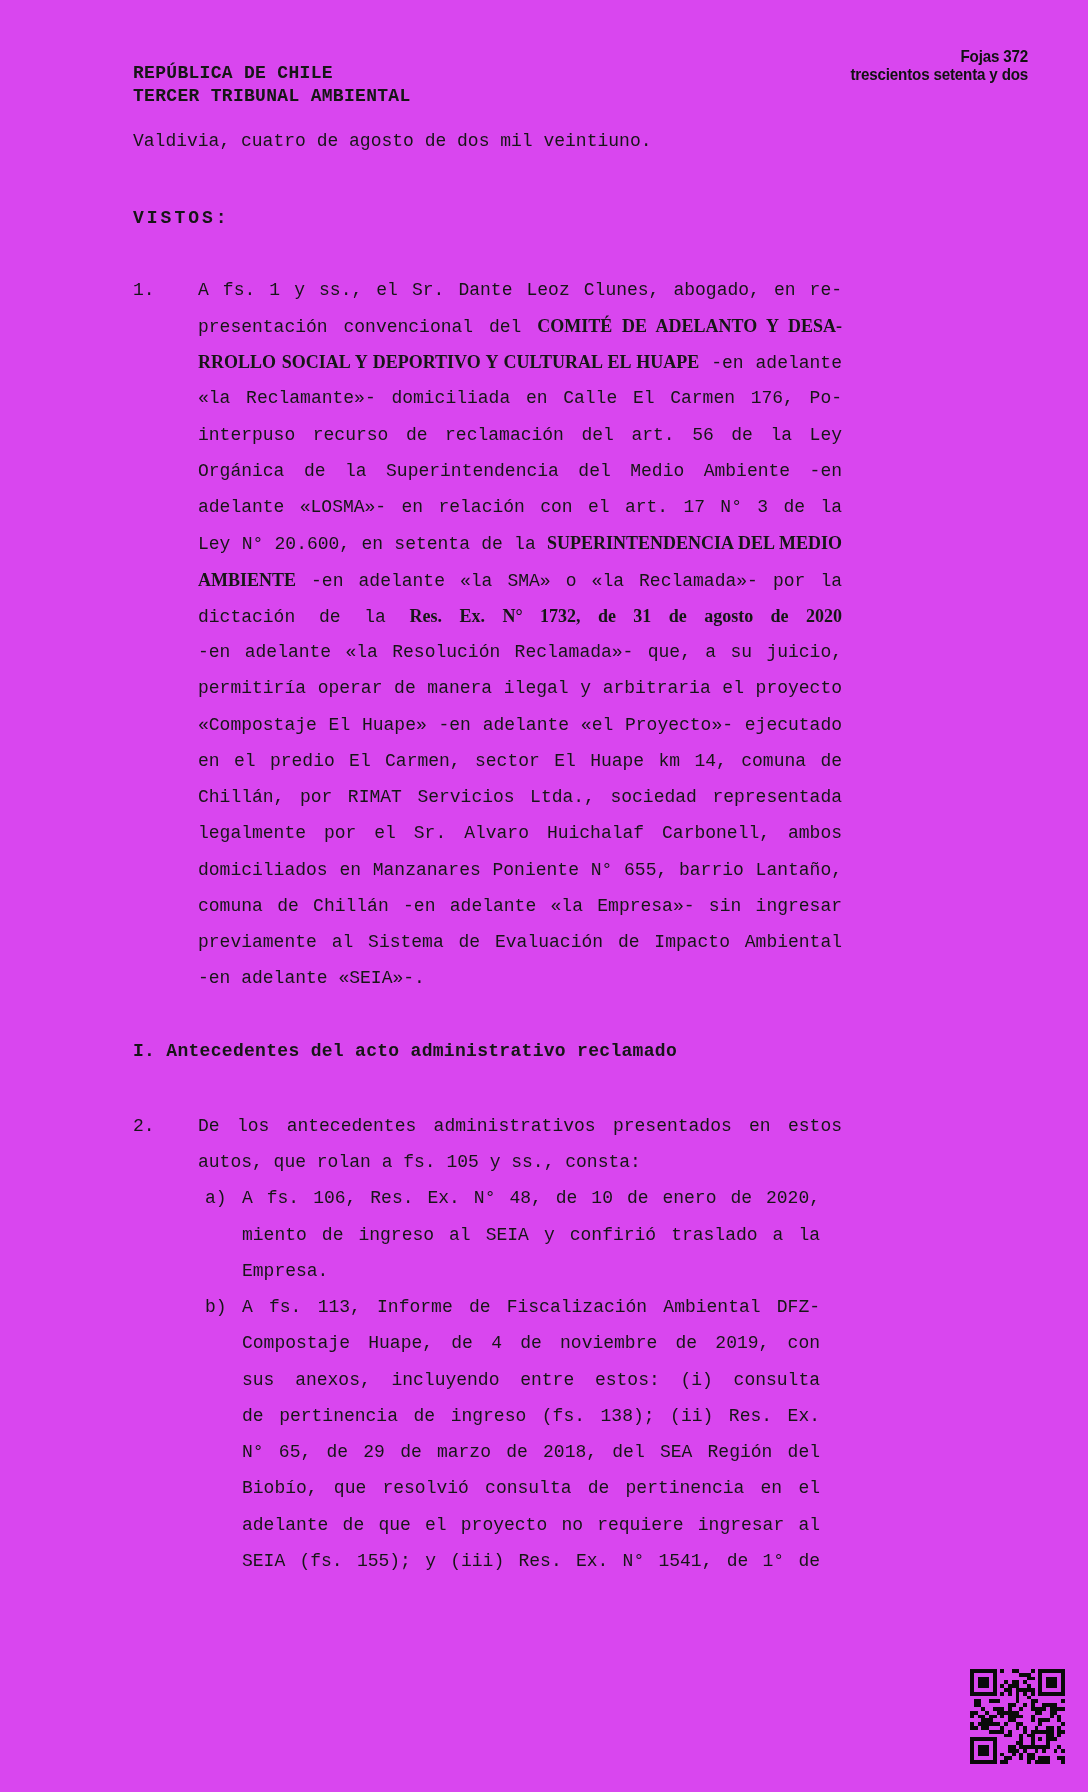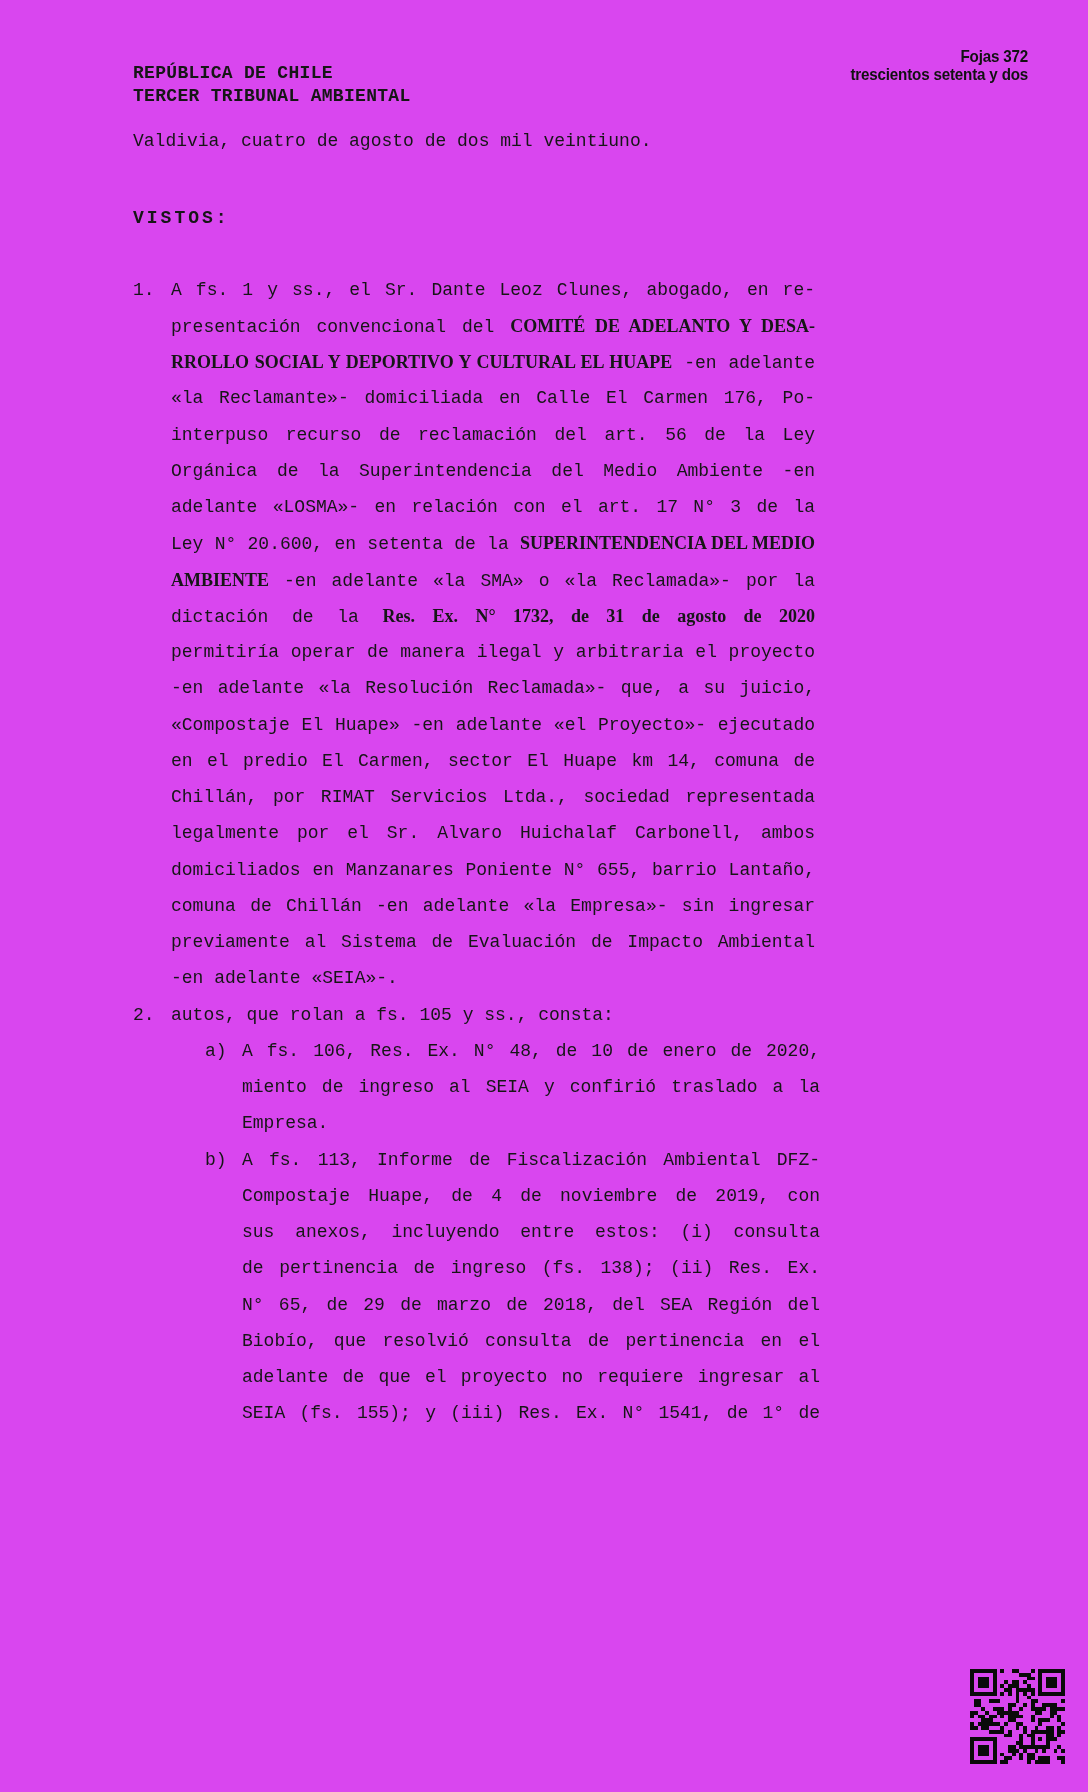--- a/index.html
+++ b/index.html
@@ -26,21 +26,21 @@
   .dateline{margin-top:15px;height:36.25px;line-height:36.25px;}
   .vistos{margin-top:41px;height:36.25px;line-height:36.25px;font-weight:700;letter-spacing:3px;}
   .block:first-child{margin-top:35px;}
   .block.heading{
     margin-top:36px;margin-bottom:39px;
     height:36.25px;line-height:36.25px;
     font-weight:700;letter-spacing:0.3px;
   }
   .item{position:relative;}
   .item .marker{position:absolute;left:0;top:0;line-height:36.25px;}
-  .lvl1 .lines{margin-left:38px;width:644px;}
+  .lvl1 .lines{margin-left:65px;width:644px;}
   .lvl2 .marker{left:72px;}
   .lvl2 .lines{margin-left:109px;width:578px;}
   .line{height:36.25px;line-height:36.25px;overflow:hidden;}
   .line.j{text-align:justify;text-align-last:justify;}
   .line.j::after{content:"";display:inline-block;width:100%;height:0;line-height:0;font-size:0;}
   .b{font-weight:700;font-family:Liberation Serif, serif;}
   .qr{position:absolute;left:970px;top:1668px;width:95px;height:97px;}
   .qr svg{width:100%;height:100%;shape-rendering:crispEdges;fill:#0a0a0a;}
 </style>
 </head>
@@ -70,35 +70,37 @@
             <div class="line j"><span>A fs. 1 y ss., el Sr. Dante Leoz Clunes, abogado, en re-</span></div>
             <div class="line j"><span>presentación convencional del </span><span class="b">COMITÉ DE ADELANTO Y DESA-</span></div>
             <div class="line j"><span class="b">RROLLO SOCIAL Y DEPORTIVO Y CULTURAL EL HUAPE</span><span> -en adelante</span></div>
             <div class="line j"><span>«la Reclamante»- domiciliada en Calle El Carmen 176, Po-</span></div>
             <div class="line j"><span>interpuso recurso de reclamación del art. 56 de la Ley</span></div>
             <div class="line j"><span>Orgánica de la Superintendencia del Medio Ambiente -en</span></div>
             <div class="line j"><span>adelante «LOSMA»- en relación con el art. 17 N° 3 de la</span></div>
             <div class="line j"><span>Ley N° 20.600, en setenta de la </span><span class="b">SUPERINTENDENCIA DEL MEDIO</span></div>
             <div class="line j"><span class="b">AMBIENTE</span><span> -en adelante «la SMA» o «la Reclamada»- por la</span></div>
             <div class="line j"><span>dictación de la </span><span class="b">Res. Ex. N° 1732, de 31 de agosto de 2020</span></div>
+            <div class="line j"><span>-en adelante «la Resolución Reclamada»- que, a su juicio,</span></div>
             <div class="line j"><span>permitiría operar de manera ilegal y arbitraria el proyecto</span></div>
-            <div class="line j"><span>-en adelante «la Resolución Reclamada»- que, a su juicio,</span></div>
             <div class="line j"><span>«Compostaje El Huape» -en adelante «el Proyecto»- ejecutado</span></div>
             <div class="line j"><span>en el predio El Carmen, sector El Huape km 14, comuna de</span></div>
             <div class="line j"><span>Chillán, por RIMAT Servicios Ltda., sociedad representada</span></div>
             <div class="line j"><span>legalmente por el Sr. Alvaro Huichalaf Carbonell, ambos</span></div>
             <div class="line j"><span>domiciliados en Manzanares Poniente N° 655, barrio Lantaño,</span></div>
             <div class="line j"><span>comuna de Chillán -en adelante «la Empresa»- sin ingresar</span></div>
             <div class="line j"><span>previamente al Sistema de Evaluación de Impacto Ambiental</span></div>
             <div class="line"><span>-en adelante «SEIA»-.</span></div>
           </div>
         </div>
+        <div class="block heading">I. Antecedentes del acto administrativo reclamado</div>
         <div class="block item lvl1">
           <span class="marker">2.</span>
           <div class="lines">
+            <div class="line j"><span>De los antecedentes administrativos presentados en estos</span></div>
             <div class="line"><span>autos, que rolan a fs. 105 y ss., consta:</span></div>
           </div>
         </div>
         <div class="block item lvl2">
           <span class="marker">a)</span>
           <div class="lines">
             <div class="line j"><span>A fs. 106, Res. Ex. N° 48, de 10 de enero de 2020,</span></div>
             <div class="line j"><span>miento de ingreso al SEIA y confirió traslado a la</span></div>
             <div class="line"><span>Empresa.</span></div>
           </div>

